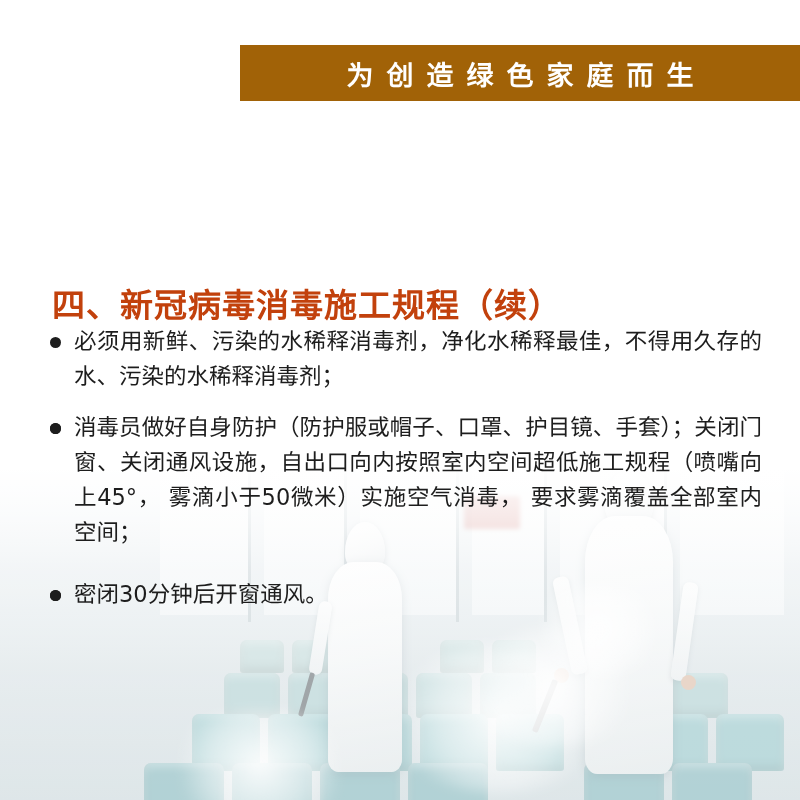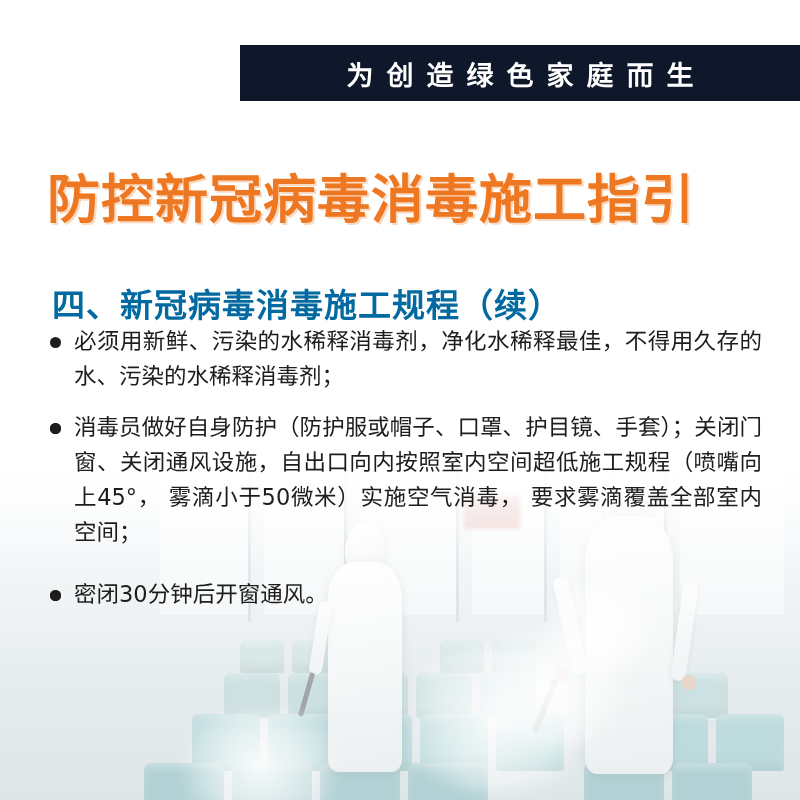--- a/index.html
+++ b/index.html
@@ -188,21 +188,21 @@
     white-space: nowrap;
     text-shadow: 1px 1px 0 rgba(44,74,124,.35);
   }
 
   .banner {
     position: absolute;
     left: 240px;
     top: 45px;
     width: 560px;
     height: 56px;
-    background: #0f172a;
+    background: #a16207;
     display: flex;
     align-items: center;
     justify-content: center;
   }
   .banner-text {
     color: #ffffff;
     font-size: 27px;
     font-weight: bold;
     letter-spacing: 13px;
     text-indent: 13px;
@@ -228,21 +228,21 @@
 
   
   .section-heading {
     position: absolute;
     left: 52px;
     top: 258px;
     z-index: 3;
     font-size: 33px;
     line-height: 42px;
     font-weight: bold;
-    color: #0369a1;
+    color: #c2410c;
     letter-spacing: 1px;
     font-family: "DejaVu Sans", "Liberation Sans", sans-serif;
     white-space: nowrap;
   }
 
   
   .bullets {
     position: absolute;
     left: 46px;
     top: 324px;
@@ -356,21 +356,20 @@
   </div>
 
   <div class="header">
 
 
     <div class="banner">
       <span class="banner-text">为创造绿色家庭而生</span>
     </div>
   </div>
 
-  <h1 class="main-title">防控新冠病毒消毒施工指引</h1>
 
   <h2 class="section-heading">四、新冠病毒消毒施工规程（续）</h2>
 
   <div class="bullets">
     <div class="bullet b1">
       <span class="dot"></span>
       <span>必须用新鲜、污染的水稀释消毒剂，净化水稀释最佳，不得用久存的水、污染的水稀释消毒剂；</span>
     </div>
     <div class="bullet b2">
       <span class="dot"></span>

